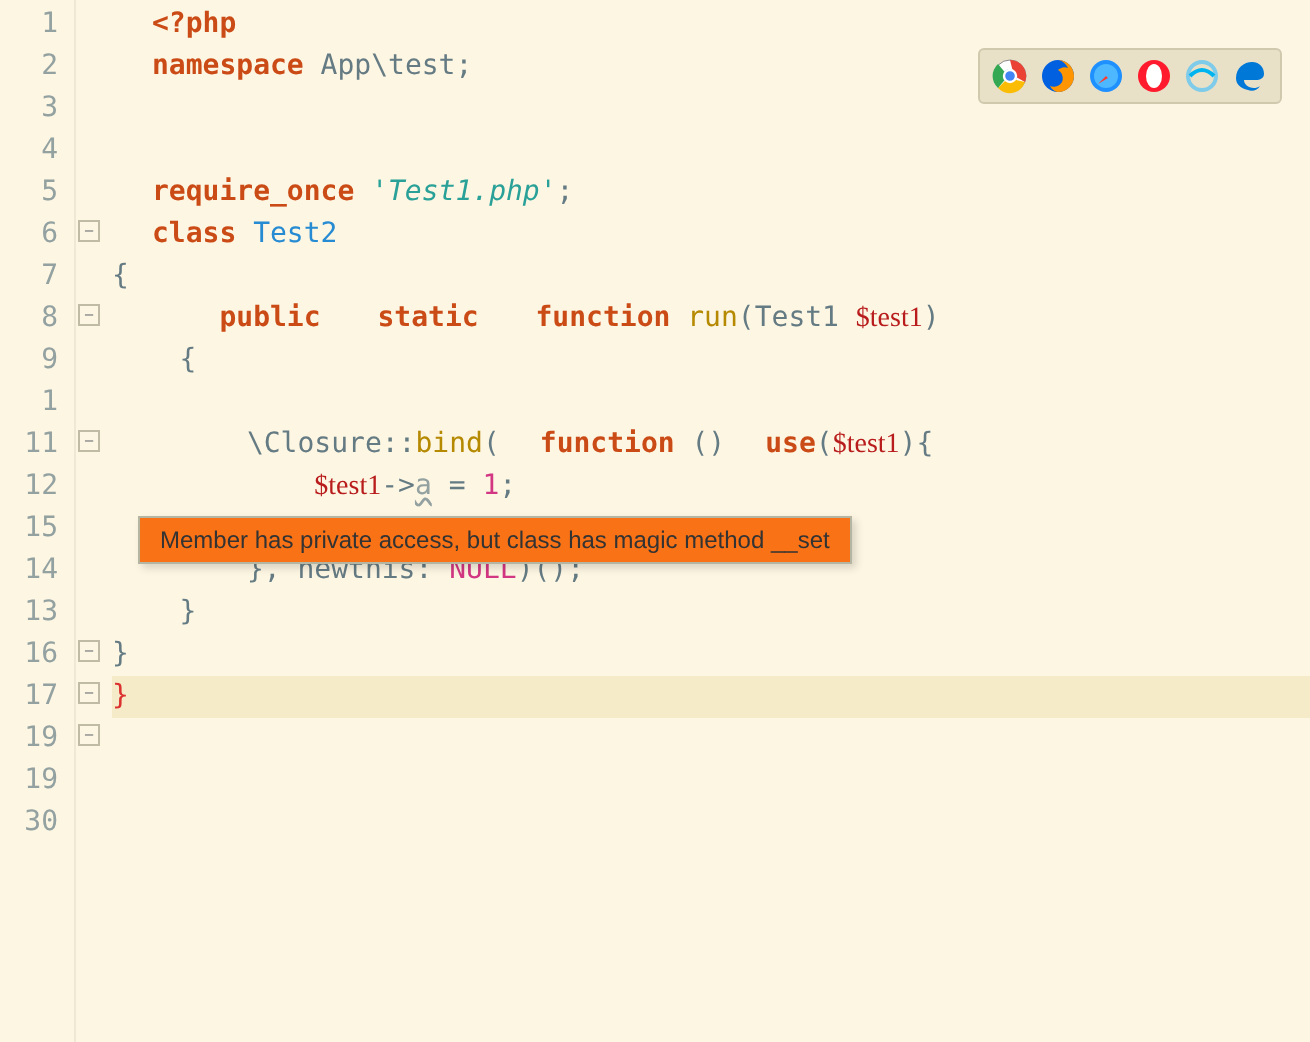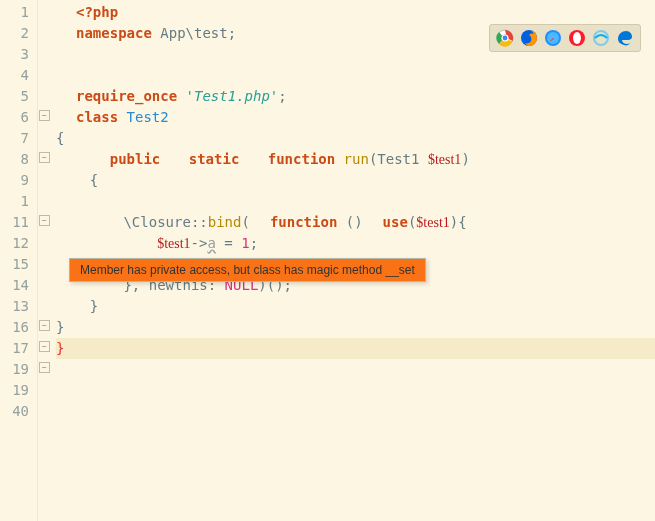--- a/index.html
+++ b/index.html
@@ -126,21 +126,21 @@
     <div class="gutter-line">1</div>
     <div class="gutter-line">11</div>
     <div class="gutter-line">12</div>
     <div class="gutter-line">15</div>
     <div class="gutter-line">14</div>
     <div class="gutter-line">13</div>
     <div class="gutter-line">16</div>
     <div class="gutter-line">17</div>
     <div class="gutter-line">19</div>
     <div class="gutter-line">19</div>
-    <div class="gutter-line">40</div>
+    <div class="gutter-line">30</div>
   </div>
 
   <div class="fold-column">
     <div class="fold-marker" style="top:110px;">−</div>
     <div class="fold-marker" style="top:152px;">−</div>
     <div class="fold-marker" style="top:215px;">−</div>
     <div class="fold-marker" style="top:320px;">−</div>
     <div class="fold-marker" style="top:341px;">−</div>
     <div class="fold-marker" style="top:362px;">−</div>
   </div>

